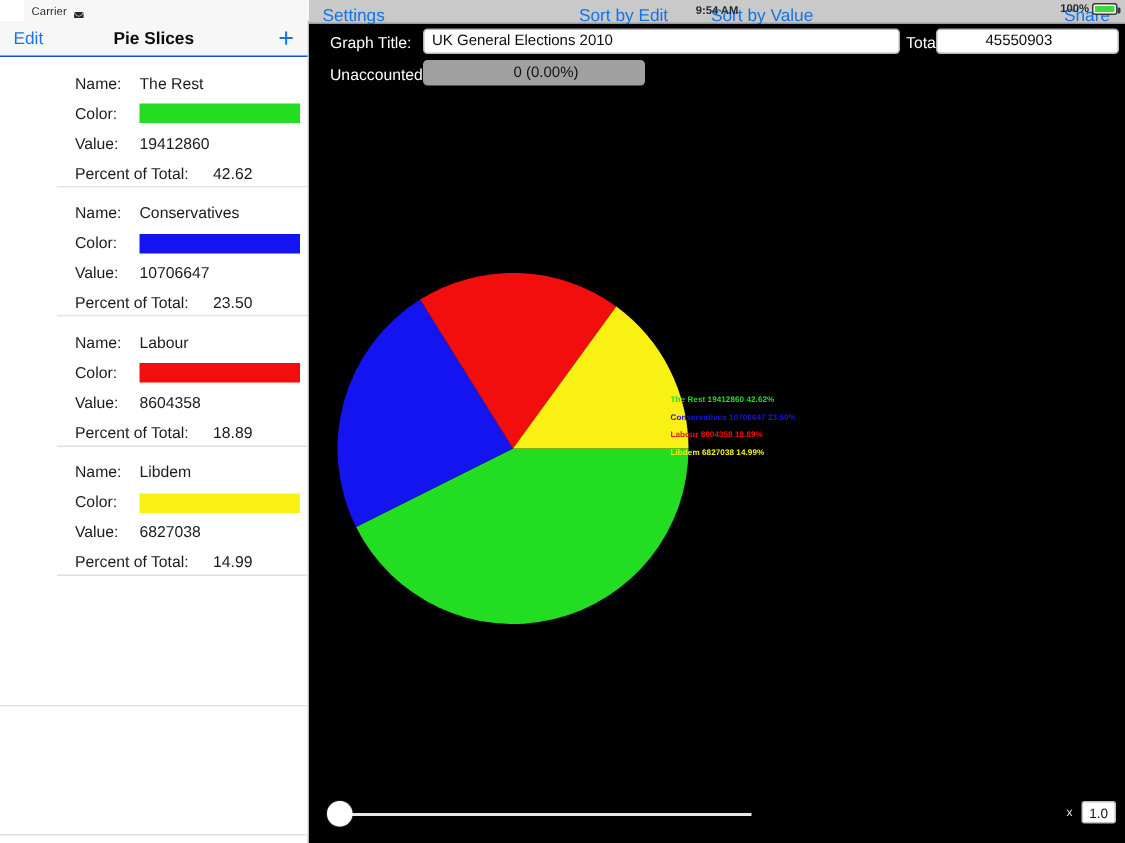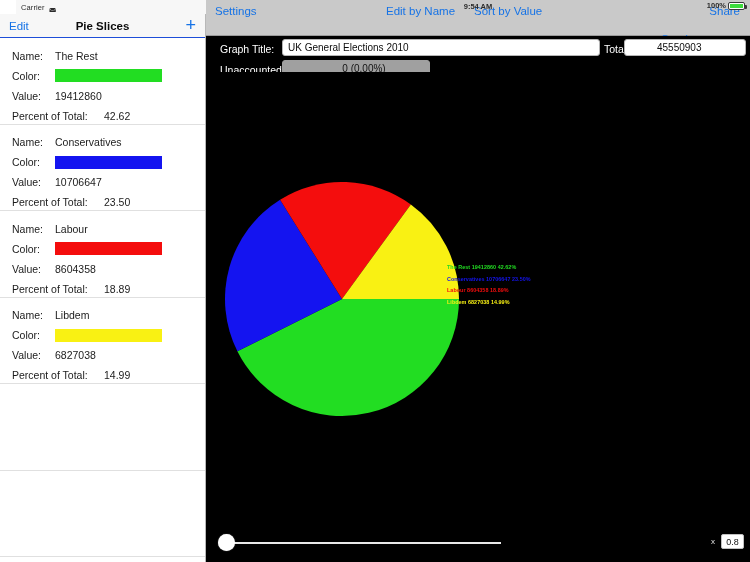--- a/index.html
+++ b/index.html
@@ -46,40 +46,41 @@
     position: absolute; right: 9px; top: 2px;
     color: #1673e6; font-size: 18px; line-height: 18px; font-weight: 300;
   }
   #slices-list { width: 100%; }
   .slice-row {
     position: relative;
     height: 86.5px;
     padding: 9px 0 0 12px;
     border-bottom: 1px solid #e0e0e0;
     background: #fff;
+    margin-left: 38px;
   }
   .fld { display: flex; align-items: center; height: 17px; margin-bottom: 3px; }
   .fld .lbl { font-size: 10.5px; color: #1b1b1b; }
   .fld .val { font-size: 10.5px; color: #1b1b1b; }
   .lbl-name { width: 43px; }
   .lbl-color { width: 43px; }
   .lbl-value { width: 43px; }
   .lbl-pct { width: 92px; }
   .swatch {
     width: 107px; height: 13px; display: inline-block;
     border: 0;
   }
   .empty-row { height: 86.5px; border-bottom: 1px solid #e0e0e0; background: #fff; }
 
   
   #right-pane {
     flex: 1 1 auto; height: 562px; background: #000; position: relative;
   }
   #right-toolbar {
-    height: 36px; width: 100%;
+    height: 16px; width: 100%;
     background: #c9c9c9;
     border-bottom: 1px solid #9a9a9a;
     position: relative;
   }
   #right-toolbar .tb {
     position: absolute; top: 5px;
     font-size: 11.5px; color: #1673e6;
   }
   #tb-settings { left: 9px; }
   #tb-sortname { left: 180px; }
@@ -271,21 +272,21 @@
         </div>
         <div class="empty-row"></div>
         <div class="empty-row"></div>
       </div>
   </div>
 
   <div id="right-pane">
 
     <div id="right-toolbar">
       <span class="tb" id="tb-settings">Settings</span>
-      <span class="tb" id="tb-sortname">Edit by Name</span>
+      <span class="tb" id="tb-sortname">Sort by Edit</span>
       <span class="tb" id="tb-sortvalue">Sort by Value</span>
       <span class="tb" id="tb-send">Send</span>
       <span class="tb" id="tb-share">Share</span>
 
       <div id="status-overlay">
         <span id="clock">9:54 AM</span>
         <span id="battery-group">
           <span>100%</span>
           <span id="battery-shell">
             <span id="battery-fill"></span>
@@ -320,17 +321,17 @@
           <div class="legend-line" style="color: rgb(20, 20, 240);">Conservatives 10706647 23.50%</div>
           <div class="legend-line" style="color: rgb(244, 13, 13);">Labour 8604358 18.89%</div>
           <div class="legend-line" style="color: rgb(249, 241, 19);">Libdem 6827038 14.99%</div>
         </div>
     </div>
 
     <div id="slider-bar">
       <div id="slider-track"></div>
       <div id="slider-thumb" style="left: 12px;"></div>
       <span id="slider-x-label">x</span>
-      <div id="slider-value">0.8</div>
+      <div id="slider-value">1.0</div>
     </div>
 
   </div>
 </div>
 
 </body></html>

